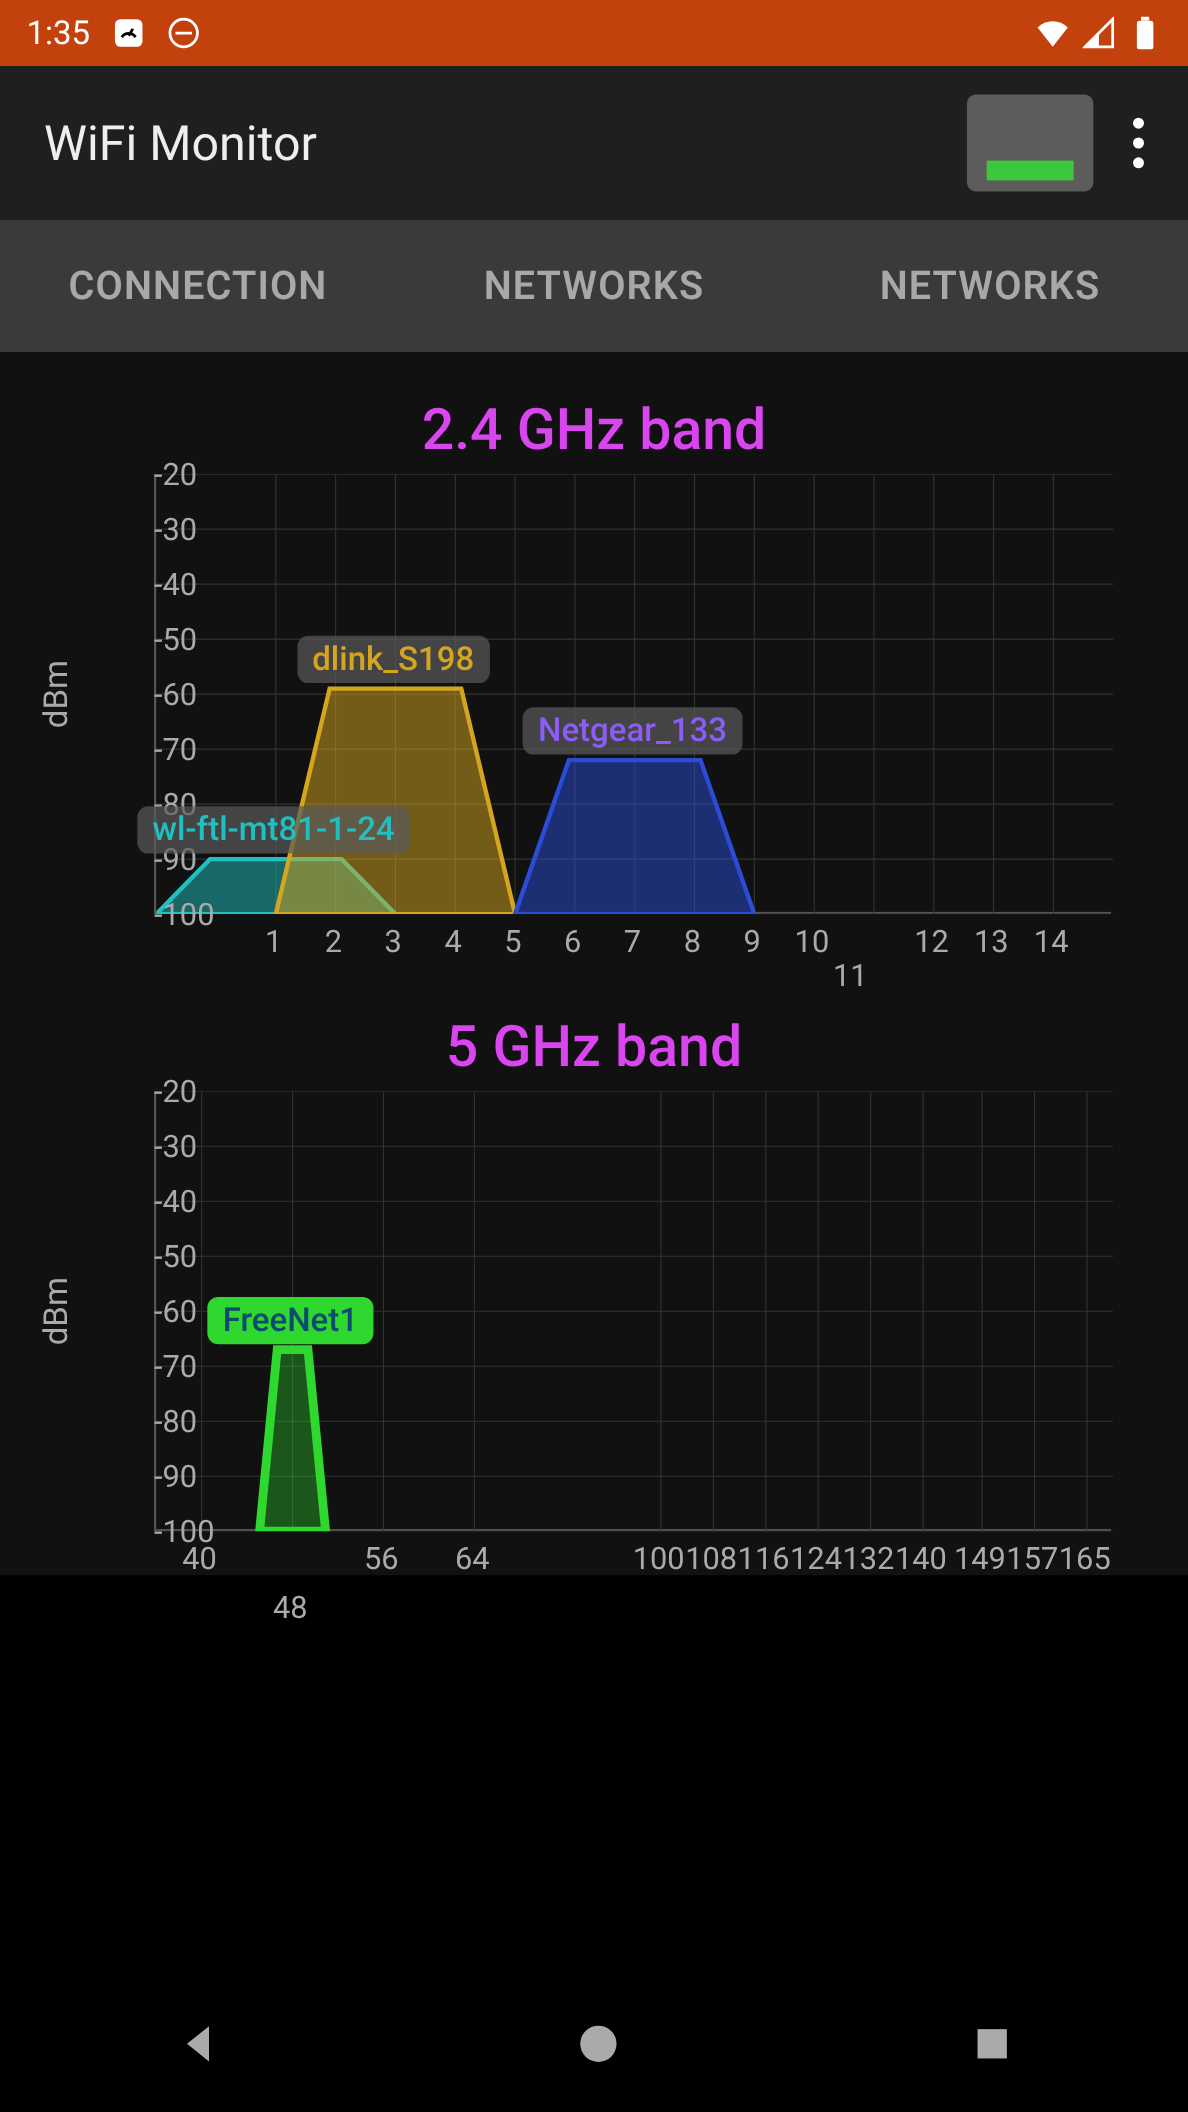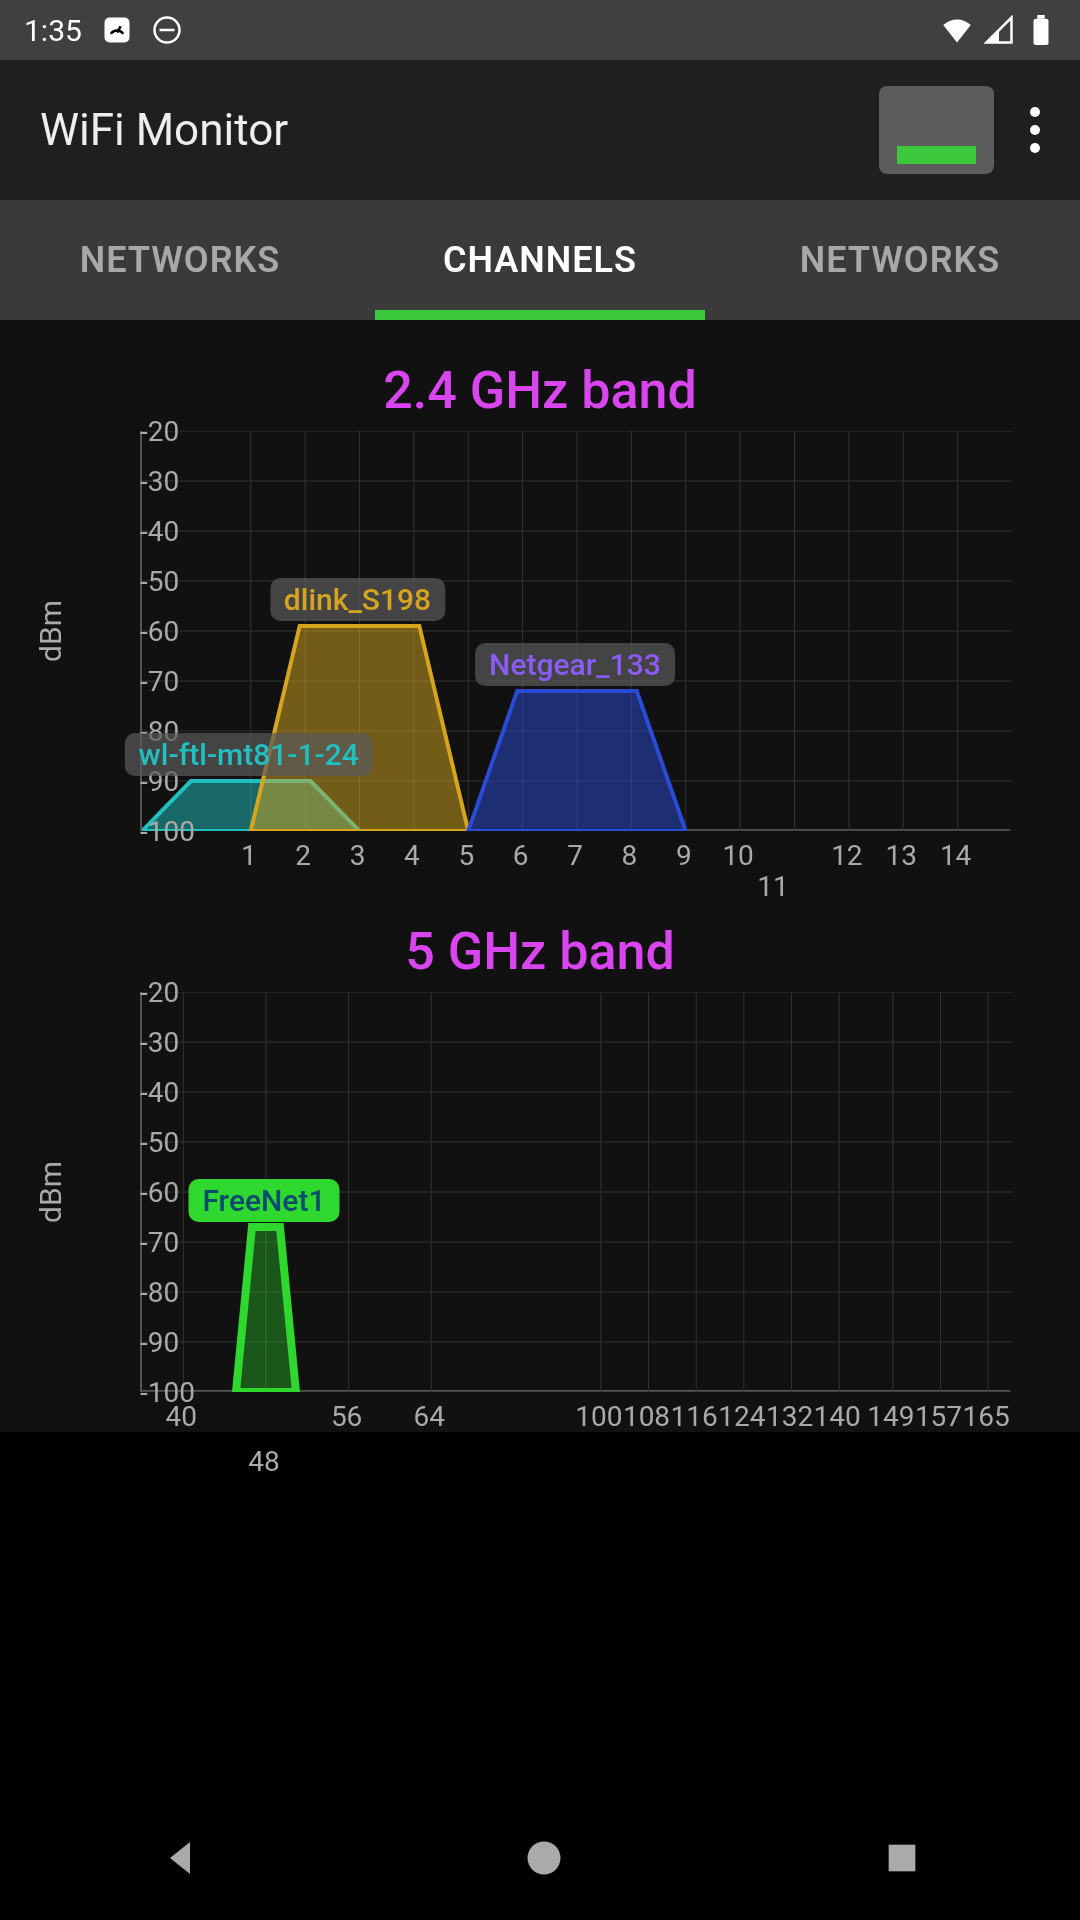--- a/index.html
+++ b/index.html
@@ -7,21 +7,21 @@
     width: 1080px;
     height: 1920px;
     background: #000;
     font-family: Roboto, Arial, sans-serif;
     color: #fff;
     overflow: hidden;
     position: relative;
   }
   .status-bar {
     height: 60px;
-    background: #404040;
+    background: #c2410c;
     display: flex;
     align-items: center;
     justify-content: space-between;
     padding: 16px 24px;
     font-size: 30px;
   }
   .status-left { display: flex; align-items: center; gap: 20px; }
   .status-right { display: flex; align-items: center; gap: 12px; }
   .status-icon { width: 30px; height: 30px; display:inline-flex; align-items:center; justify-content:center; }
   .app-bar {
@@ -159,22 +159,22 @@
     <div class="signal-box"></div>
     <div class="overflow">
       <span></span>
         <span></span>
         <span></span>
     </div>
   </div>
 </div>
 
 <div class="tab-bar">
+  <div class="tab">CONNECTION</div>
   <div class="tab">NETWORKS</div>
-  <div class="tab active">CHANNELS</div>
   <div class="tab">NETWORKS</div>
 </div>
 
 <div class="content">
 
   <div class="section-title">2.4 GHz band</div>
   <div class="chart-wrap" id="chart0">
     <div class="ylabel">dBm</div>
   <div class="plot" style="width: 870px; height: 400px; margin-left: 80px;">
         <svg width="870" height="400" style="position: absolute; left: 0px; top: 0px;">

